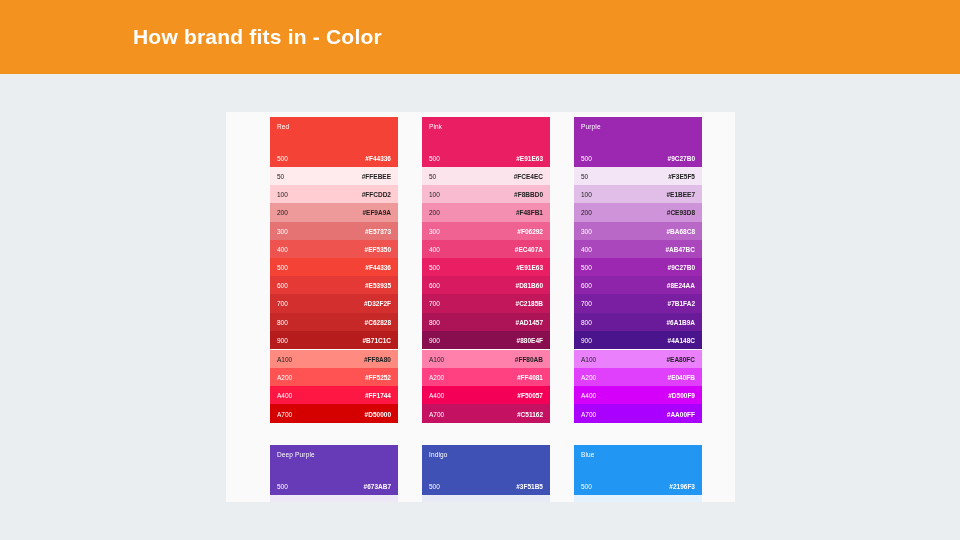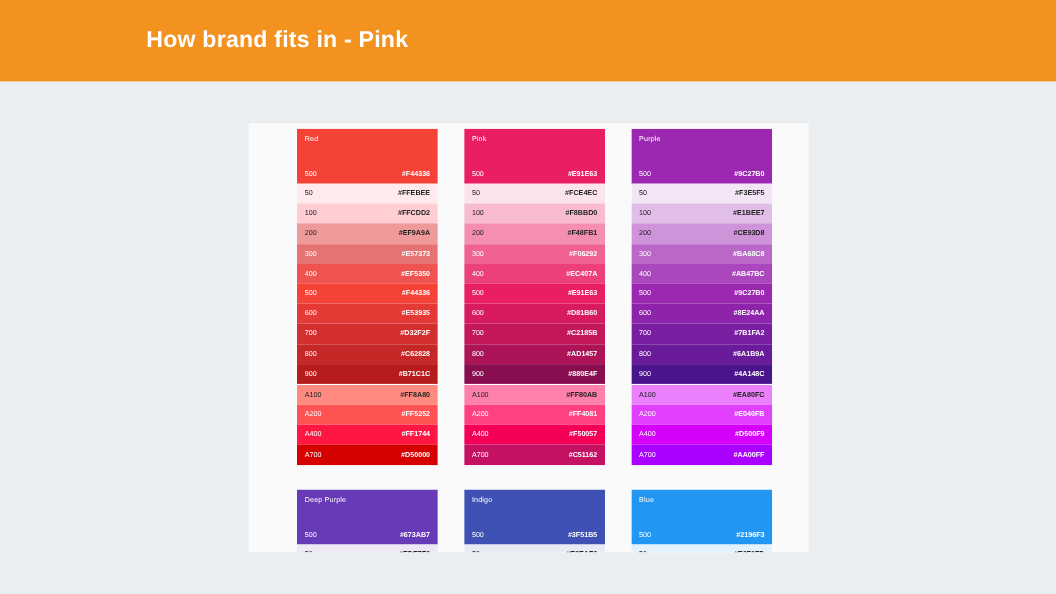--- a/index.html
+++ b/index.html
@@ -93,21 +93,21 @@
     font-size:6.5px;
     font-weight:bold;
   }
 
   .accent-gap{ height:1px; background:#FFFFFF; }
 </style>
 </head>
 <body>
 
 <div id="header-bar">
-  <div id="header-title">How brand fits in - Pink</div>
+  <div id="header-title">How brand fits in - Color</div>
 </div>
 
 <div id="canvas">
   <div id="palette-grid">
       <div class="palette-row">
         <div class="swatch-card">
           <div class="card-head" style="background: rgb(244, 67, 54); color: rgb(255, 255, 255);">
             <div class="family-name">Red</div>
             <div class="head-tone">500</div>
             <div class="head-hex">#F44336</div>

